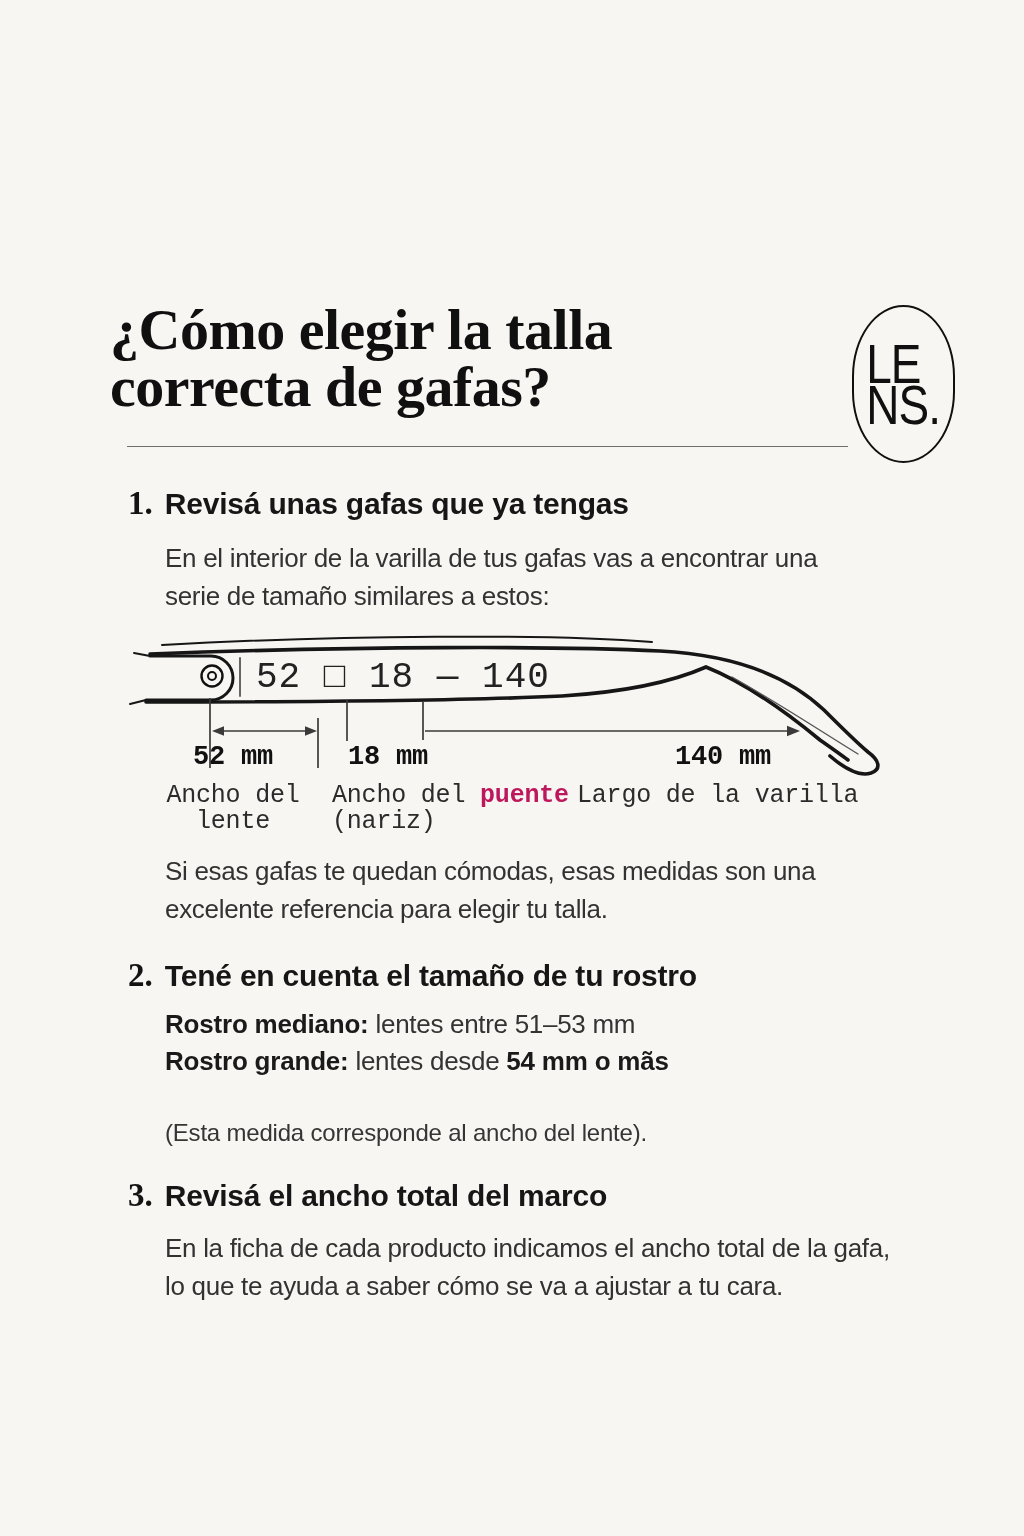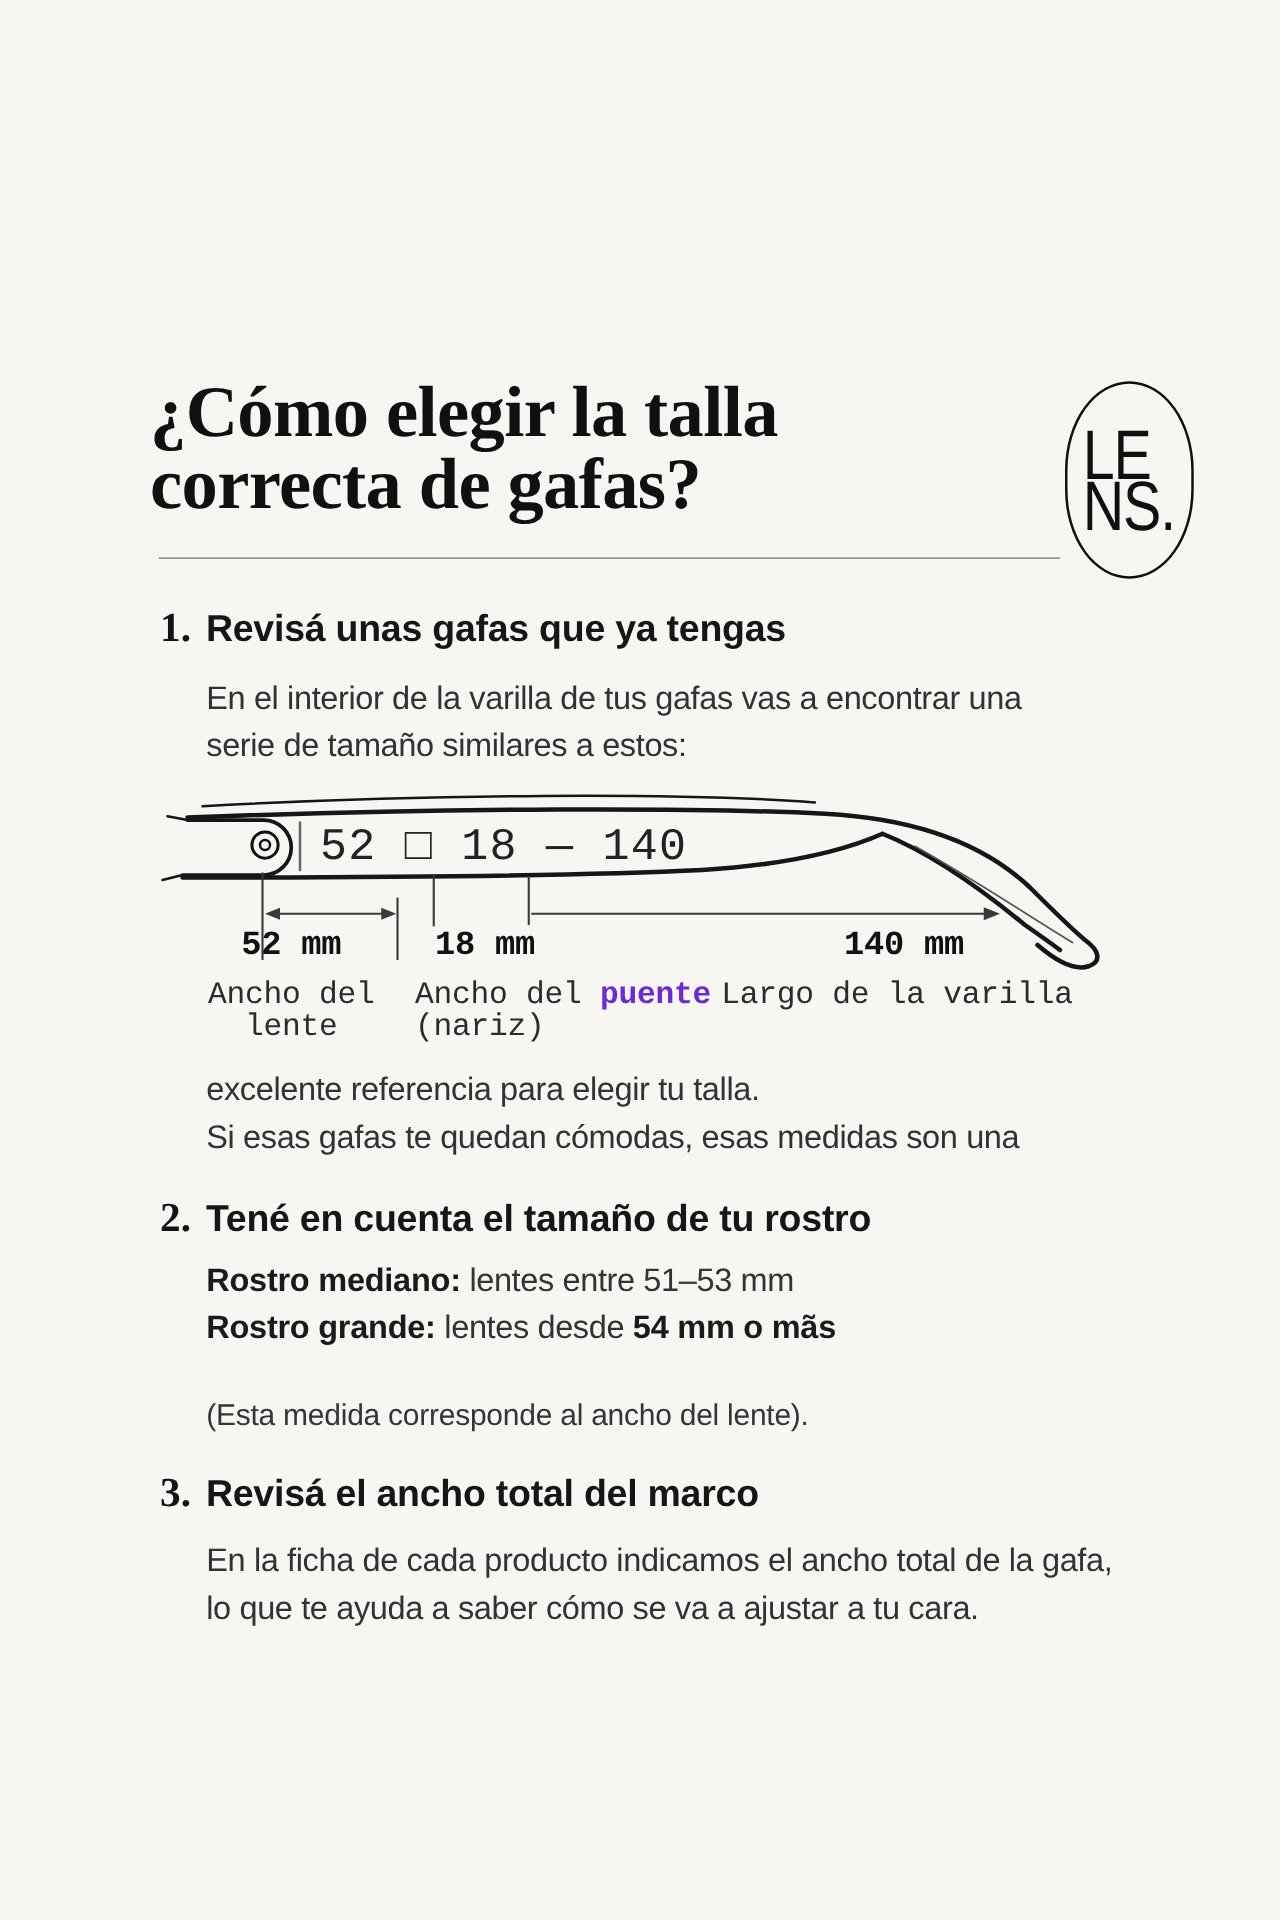--- a/index.html
+++ b/index.html
@@ -9,21 +9,21 @@
     width:1024px;height:1536px;
     margin:0 auto;
     background:#f7f6f2;
     overflow:hidden;
     font-family:"Liberation Sans", sans-serif;
     color:#2f2f2f;
   }
   .abs{position:absolute;}
   
   .title{
-    left:120px;top:301px;
+    left:110px;top:301px;
     font-family:"Liberation Serif", serif;
     font-weight:700;
     font-size:58px;line-height:57px;
     letter-spacing:-0.5px;
     color:#101010;
     white-space:nowrap;
   }
   .rule{
     left:127px;top:446px;width:721px;height:0;
     border-top:1.5px solid #6f6f6f;
@@ -95,21 +95,21 @@
     white-space:nowrap;
   }
   .dim-col{position:absolute;top:112px;white-space:nowrap;}
   .dim-value{
     font-size:27px;font-weight:700;color:#111111;
     line-height:30px;margin-bottom:11px;letter-spacing:-0.2px;
   }
   .dim-label{
     font-size:25px;line-height:25.5px;color:#2b2b2b;letter-spacing:-0.2px;
   }
-  .dim-label b{font-weight:700;color:#6d28d9;}
+  .dim-label b{font-weight:700;color:#be185d;}
   .col-lens{left:158px;width:150px;text-align:center;}
   .col-bridge{left:332px;text-align:left;}
   .col-bridge .dim-value{padding-left:16px;}
   .col-temple{left:577px;text-align:center;}
   .col-temple .dim-value{padding-left:11px;}
 </style>
 </head>
 <body>
 
 <div class="page">
@@ -185,22 +185,22 @@
       <div class="dim-label">(nariz)</div>
     </div>
 
     <div class="dim-col col-temple">
       <div class="dim-value">140 mm</div>
       <div class="dim-label">Largo de la varilla</div>
     </div>
   </div>
 
   <div class="abs para p2">
+    <div>Si esas gafas te quedan cómodas, esas medidas son una</div>
     <div>excelente referencia para elegir tu talla.</div>
-    <div>Si esas gafas te quedan cómodas, esas medidas son una</div>
   </div>
 
   <div class="abs sec-head s2-head">
     <span class="sec-num">2.</span>
     <span class="sec-title">Tené en cuenta el tamaño de tu rostro</span>
   </div>
 
   <div class="abs face-list">
     <div><b>Rostro mediano:</b><span> lentes entre 51–53 mm</span></div>
     <div><b>Rostro grande:</b><span> lentes desde </span><b>54 mm o mãs</b></div>

